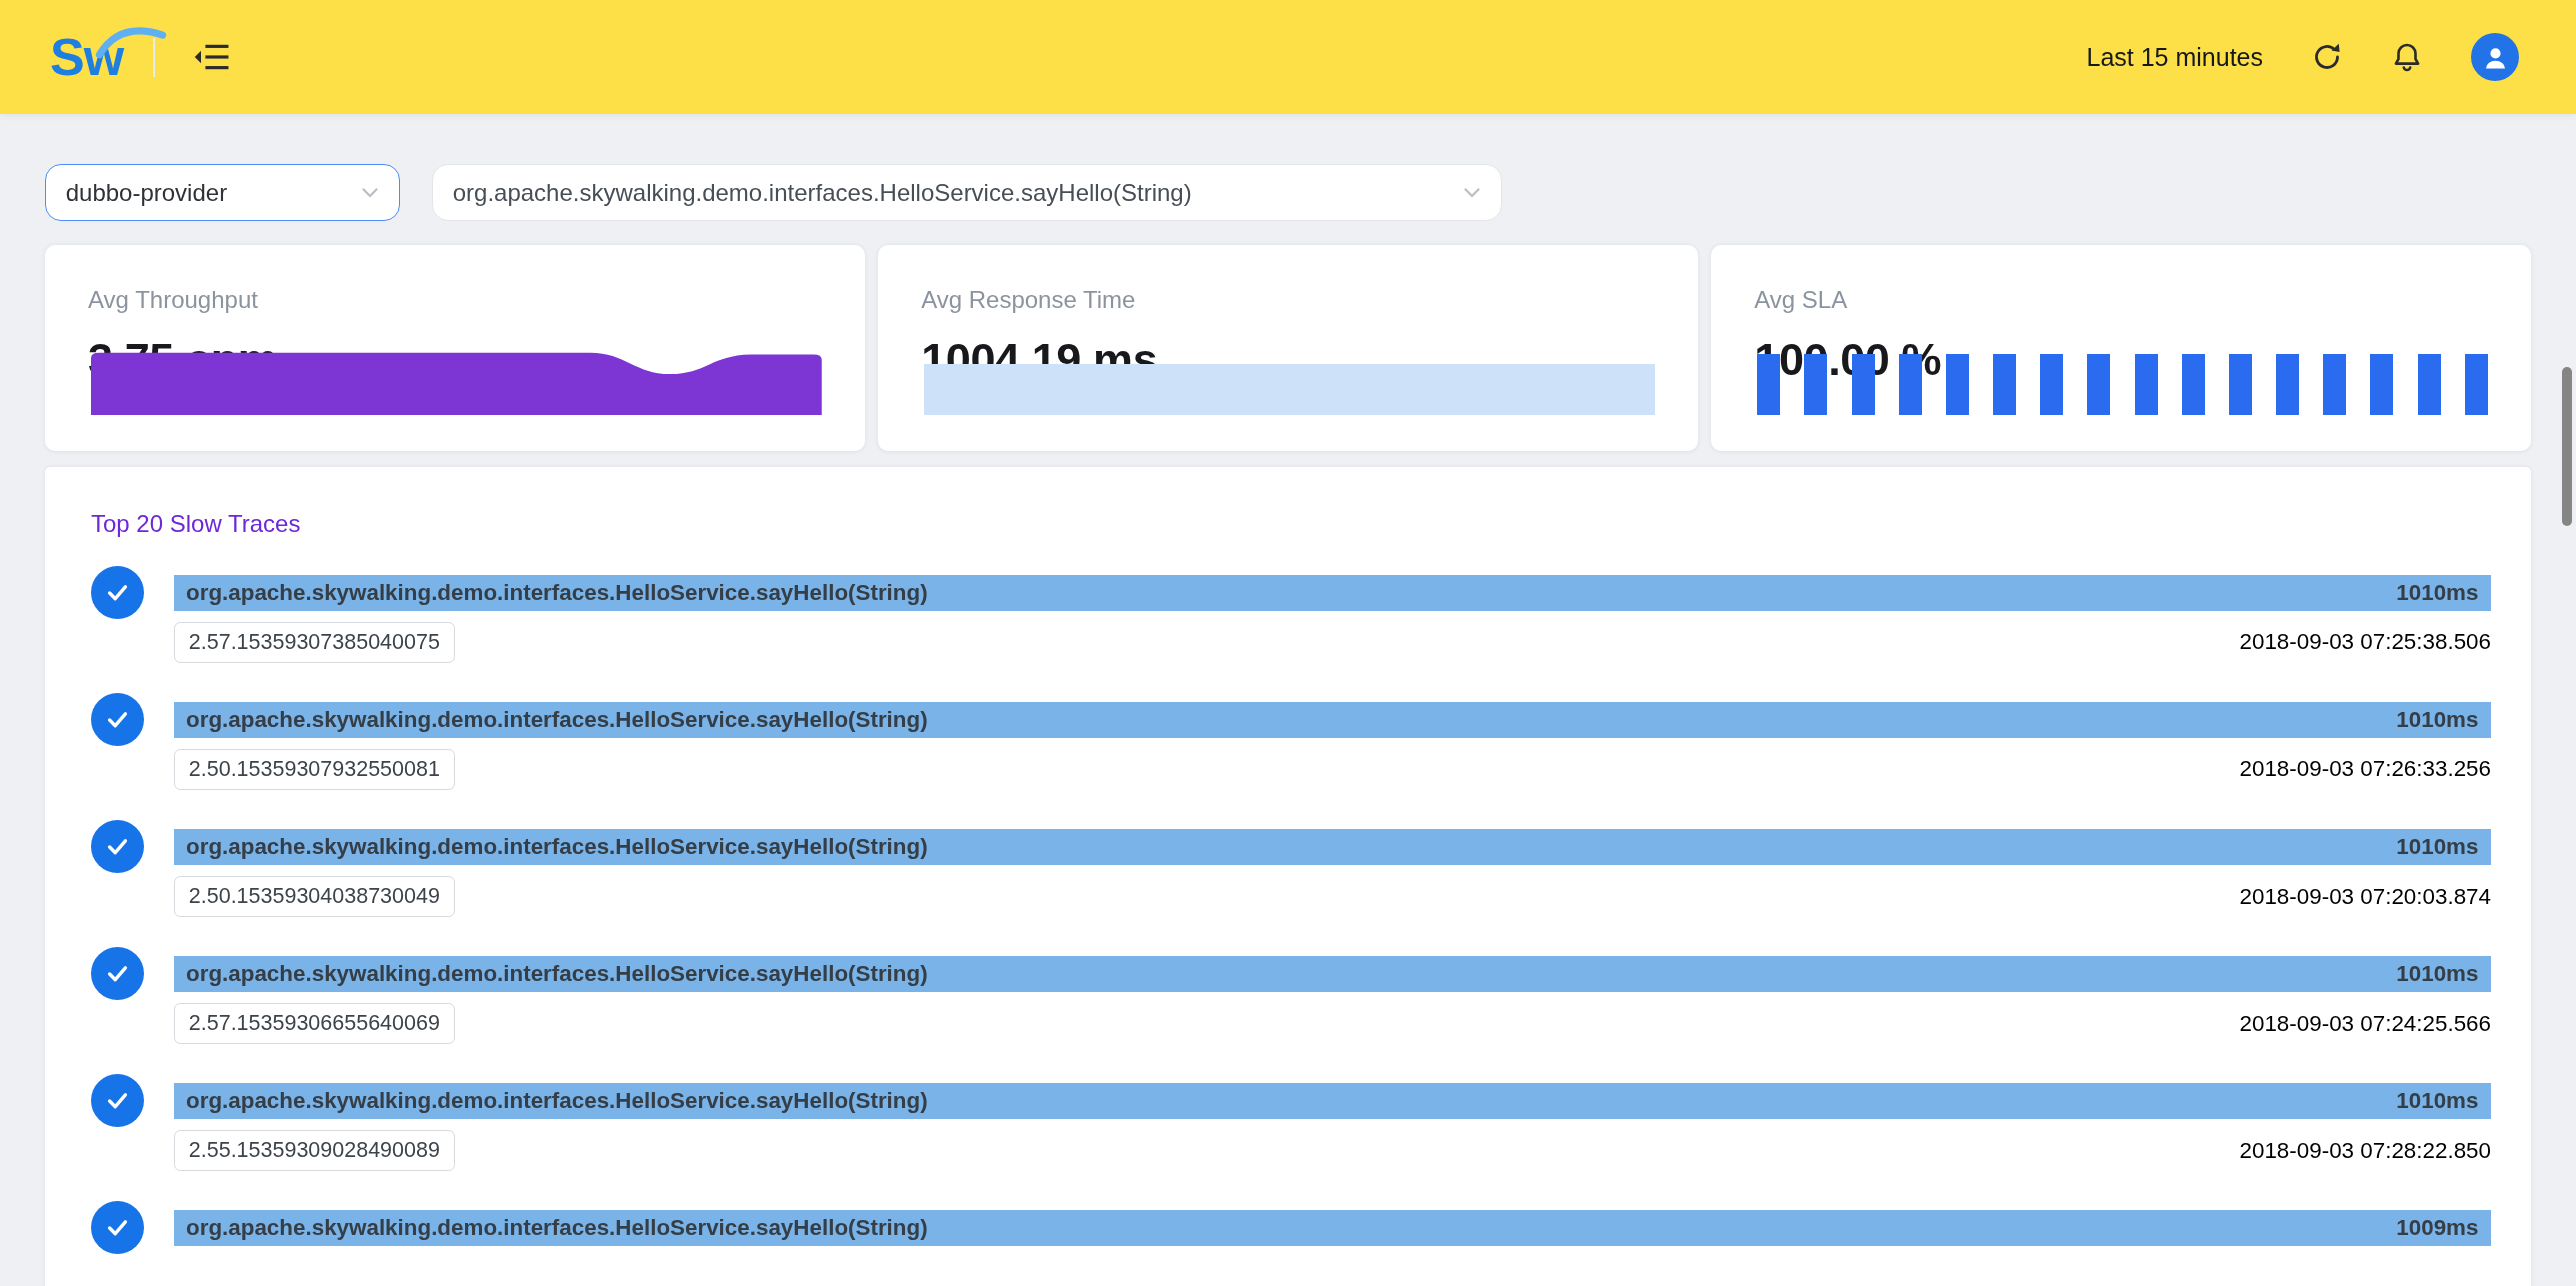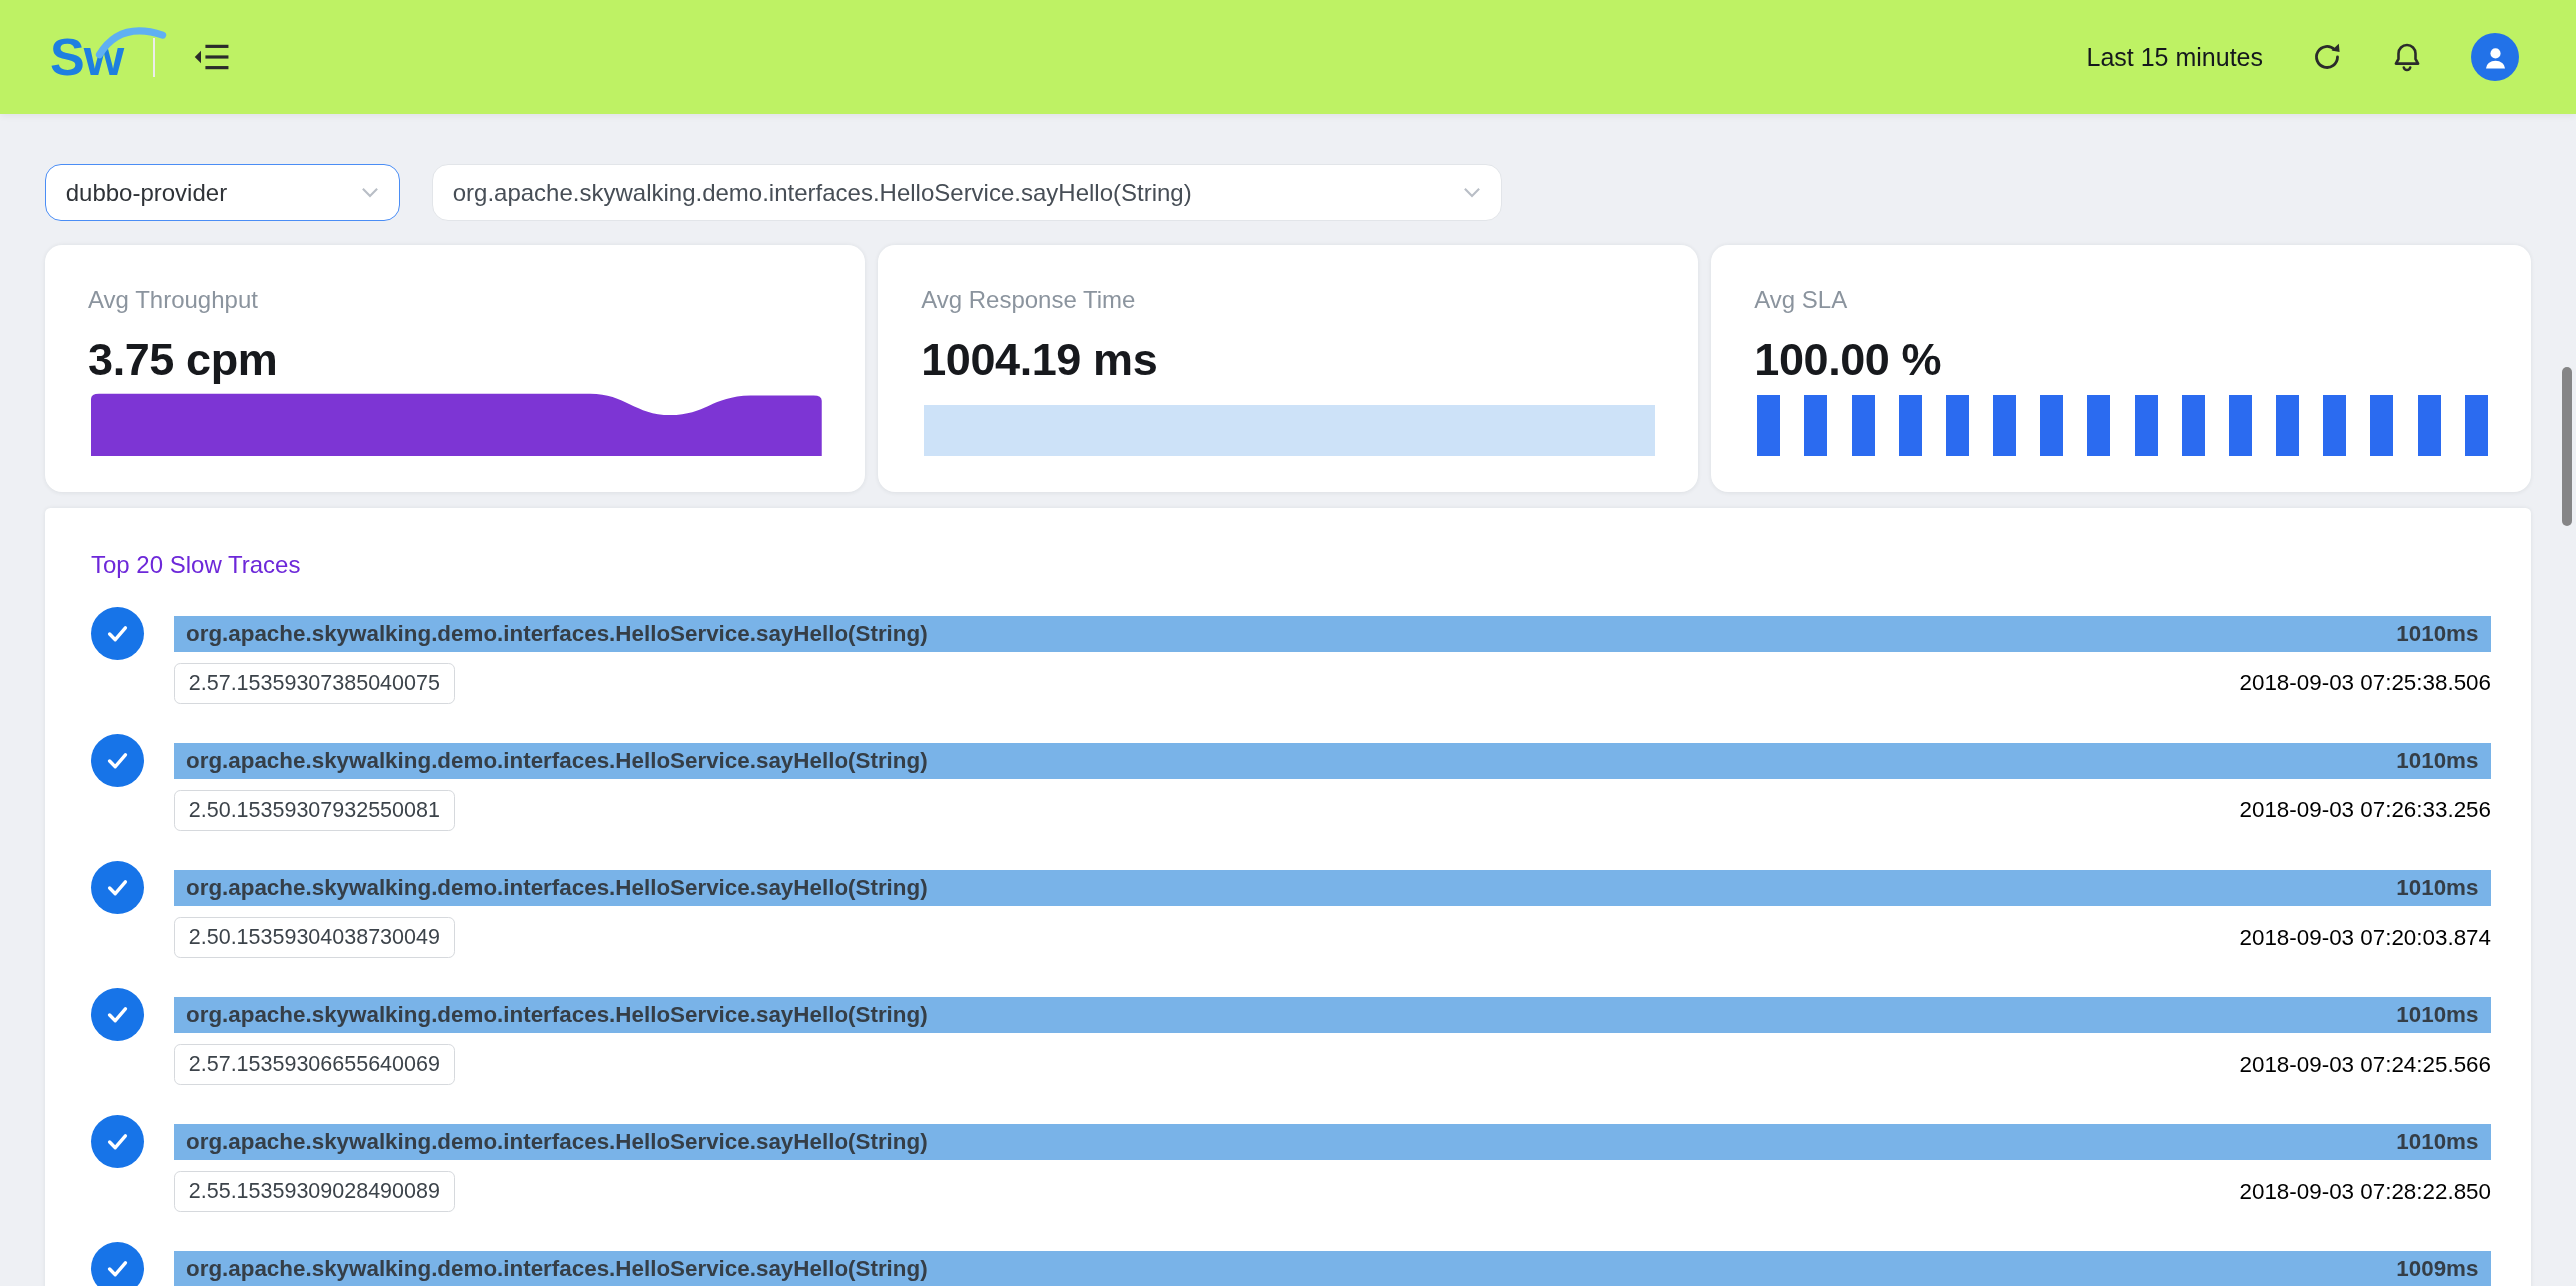--- a/index.html
+++ b/index.html
@@ -6,21 +6,21 @@
   html,body { margin:0; padding:0; }
   body {
     width:2576px; height:1286px; overflow:hidden;
     background:#eef0f4;
     font-family:"Liberation Sans", sans-serif;
     position:relative;
   }
 
   
   .header {
-    height:114px; background:#bef264;
+    height:114px; background:#fde047;
     display:flex; align-items:center;
     padding:0 57px 0 50px;
     box-shadow:0 1.8px 7.2px rgba(0,0,0,.06);
     position:relative; z-index:5;justify-content:center;
   }
   .logo { display:flex; align-items:center; cursor:pointer; }
   .logo-text {
     position:relative; display:inline-block;
     font-size:52px; font-weight:700; color:#1e7fe0; letter-spacing:-0.9px;
     line-height:1;
@@ -45,22 +45,22 @@
     display:flex; align-items:center; justify-content:space-between;
     padding:0 19.7px; font-size:24px; color:#2f3338; cursor:pointer;
   }
   .select.primary { width:355px; border-color:#4a8df5; }
   .select.endpoint { width:1070px; color:#474e56; }
   .select .chev { margin-left:21.5px; flex:none; }
 
   
   .cards { display:flex; gap:13.4px; margin-top:24px; }
   .card {
-    background:#fff; border-radius:17px; box-shadow:0 0.9px 4.5px rgba(31,35,41,.08);
-    width:820px; height:247px; position:relative; padding:41px 43px 0;
+    background:#fff; border-radius:10px; box-shadow:0 0.9px 4.5px rgba(31,35,41,.08);
+    width:820px; height:206px; position:relative; padding:41px 43px 0;
   }
   .card-label { font-size:24px; color:#8b949e; }
   .card-value { margin-top:19.7px; font-size:45px; font-weight:600; color:#17191d; letter-spacing:-0.4px; }
   .card-chart { position:absolute; left:46px; right:43px; bottom:36px; }
   .throughput-chart svg { display:block; width:100%; height:65px; }
   .response-chart { height:51px; background:#cde2f8; }
   .sla-chart { height:61px; display:flex; justify-content:space-between; align-items:flex-end; }
   .sla-bar { width:23px; height:61px; background:#2b6bf0; flex:none; }
 
   

